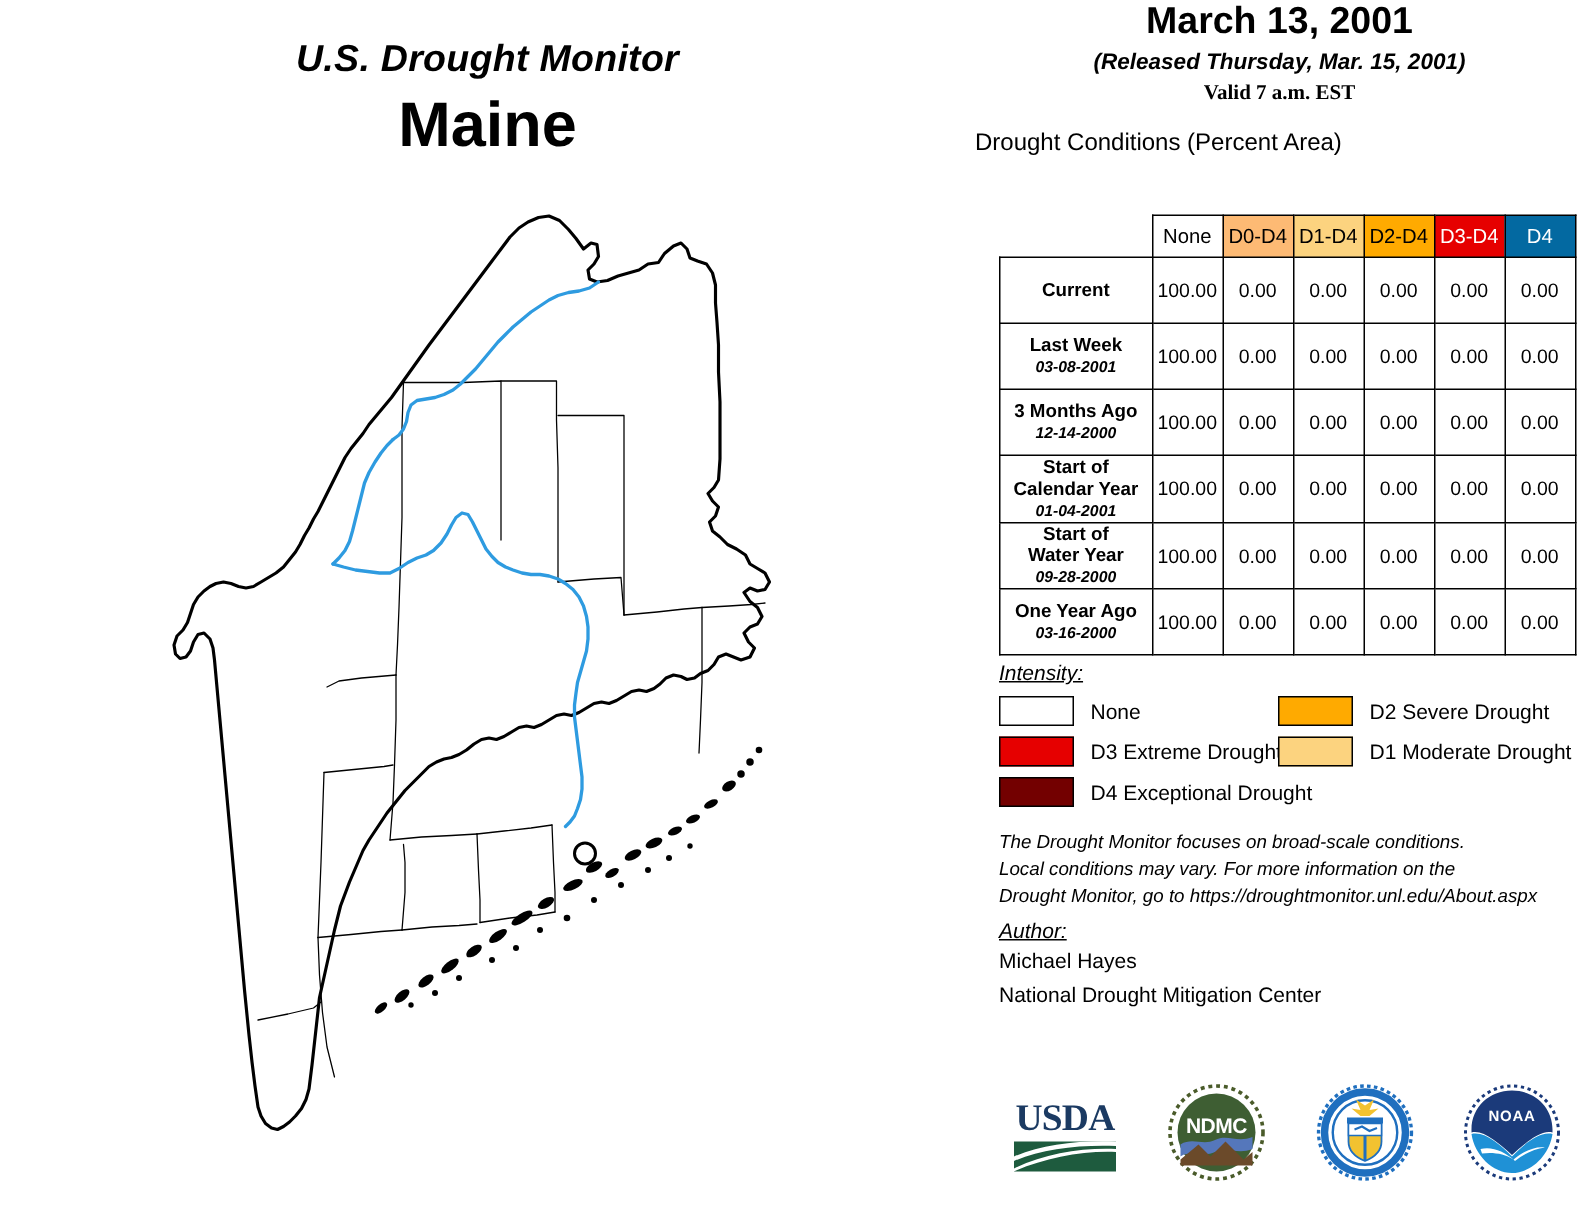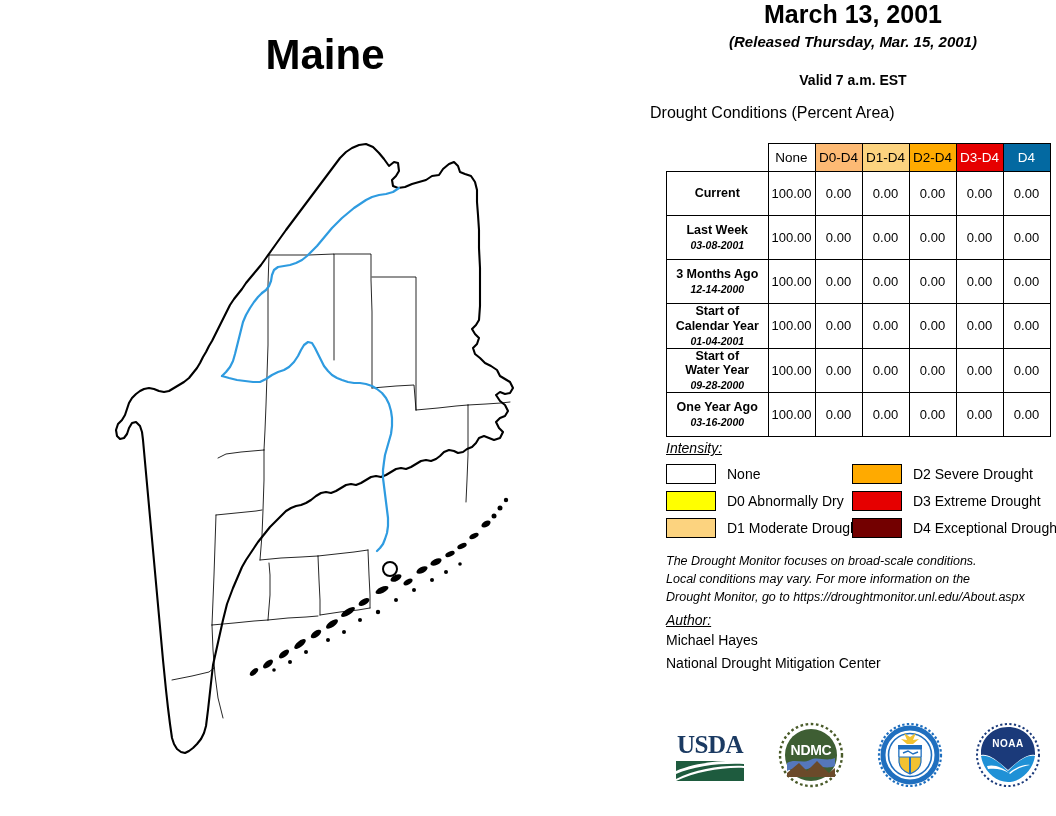--- a/index.html
+++ b/index.html
@@ -18,21 +18,21 @@
   
   #map-wrap{position:absolute;left:96px;top:120px;width:470px;height:660px;}
   #map-svg{display:block;width:470px;height:660px;}
 
   
   #right-col{position:absolute;left:650px;top:0;width:406px;height:816px;}
 
   #date-block{text-align:center;}
   #issue-date{font-size:25px;font-weight:bold;line-height:1.15;}
   #released{font-size:15px;font-weight:bold;font-style:italic;margin-top:4px;}
-  #valid{font-size:14px;font-weight:bold;margin-top:22px;}
+  #valid{font-size:14px;font-weight:bold;margin-top:5px;font-family:Liberation Serif, serif;}
 
   #table-caption{font-size:16px;margin-top:16px;}
 
   
   #cond-table-wrap{position:absolute;left:16px;top:143px;width:378px;}
   table#cond-table{border-collapse:collapse;width:378px;table-layout:fixed;font-size:12.5px;}
   table#cond-table th,table#cond-table td{padding:0;margin:0;}
   .hdr-spacer{border:none;background:#fff;width:101px;}
   .col-head{
     height:27px;border:1.6px solid #000;text-align:center;vertical-align:middle;
@@ -71,20 +71,21 @@
   .logo{flex:0 0 auto;}
   #site-url{position:absolute;left:0;top:768px;width:406px;text-align:center;
     font-size:19px;font-weight:bold;letter-spacing:.1px;}
 </style>
 </head>
 <body>
 
 <div class="page">
 
   <div id="map-title-block">
+    <div id="dm-title">U.S. Drought Monitor</div>
     <div id="state-title">Maine</div>
   </div>
 
   <div id="map-wrap">
     <svg id="map-svg" viewBox="0 0 470 660" xmlns="http://www.w3.org/2000/svg">
       <g>
 
         <path fill="#FFFFFF" stroke="#000000" stroke-width="2.1" stroke-linejoin="round" stroke-linecap="round" d="M 277,27 L 283,33 L 288,39 L 293,46 L 298,42 L 302,43 L 303,51 L 300,56
              L 296,60 L 297,66 L 302,68 L 309,67 L 316,64 L 323,62 L 330,60 L 336,56
              L 343,55 L 347,49 L 353,44 L 358,42 L 362,46 L 364,52 L 369,54 L 375,56
@@ -310,24 +311,20 @@
       <div id="legend-grid">
         <div class="legend-item">
           <span class="swatch" style="background: rgb(255, 255, 255);"></span>
           <span class="legend-text">None</span>
         </div>
         <div class="legend-item">
           <span class="swatch" style="background: rgb(255, 170, 0);"></span>
           <span class="legend-text">D2 Severe Drought</span>
         </div>
         <div class="legend-item">
-          <span class="swatch" style="background: rgb(255, 255, 0);"></span>
-          <span class="legend-text">D0 Abnormally Dry</span>
-        </div>
-        <div class="legend-item">
           <span class="swatch" style="background: rgb(230, 0, 0);"></span>
           <span class="legend-text">D3 Extreme Drought</span>
         </div>
         <div class="legend-item">
           <span class="swatch" style="background: rgb(252, 211, 127);"></span>
           <span class="legend-text">D1 Moderate Drought</span>
         </div>
         <div class="legend-item">
           <span class="swatch" style="background: rgb(115, 0, 0);"></span>
           <span class="legend-text">D4 Exceptional Drought</span>

